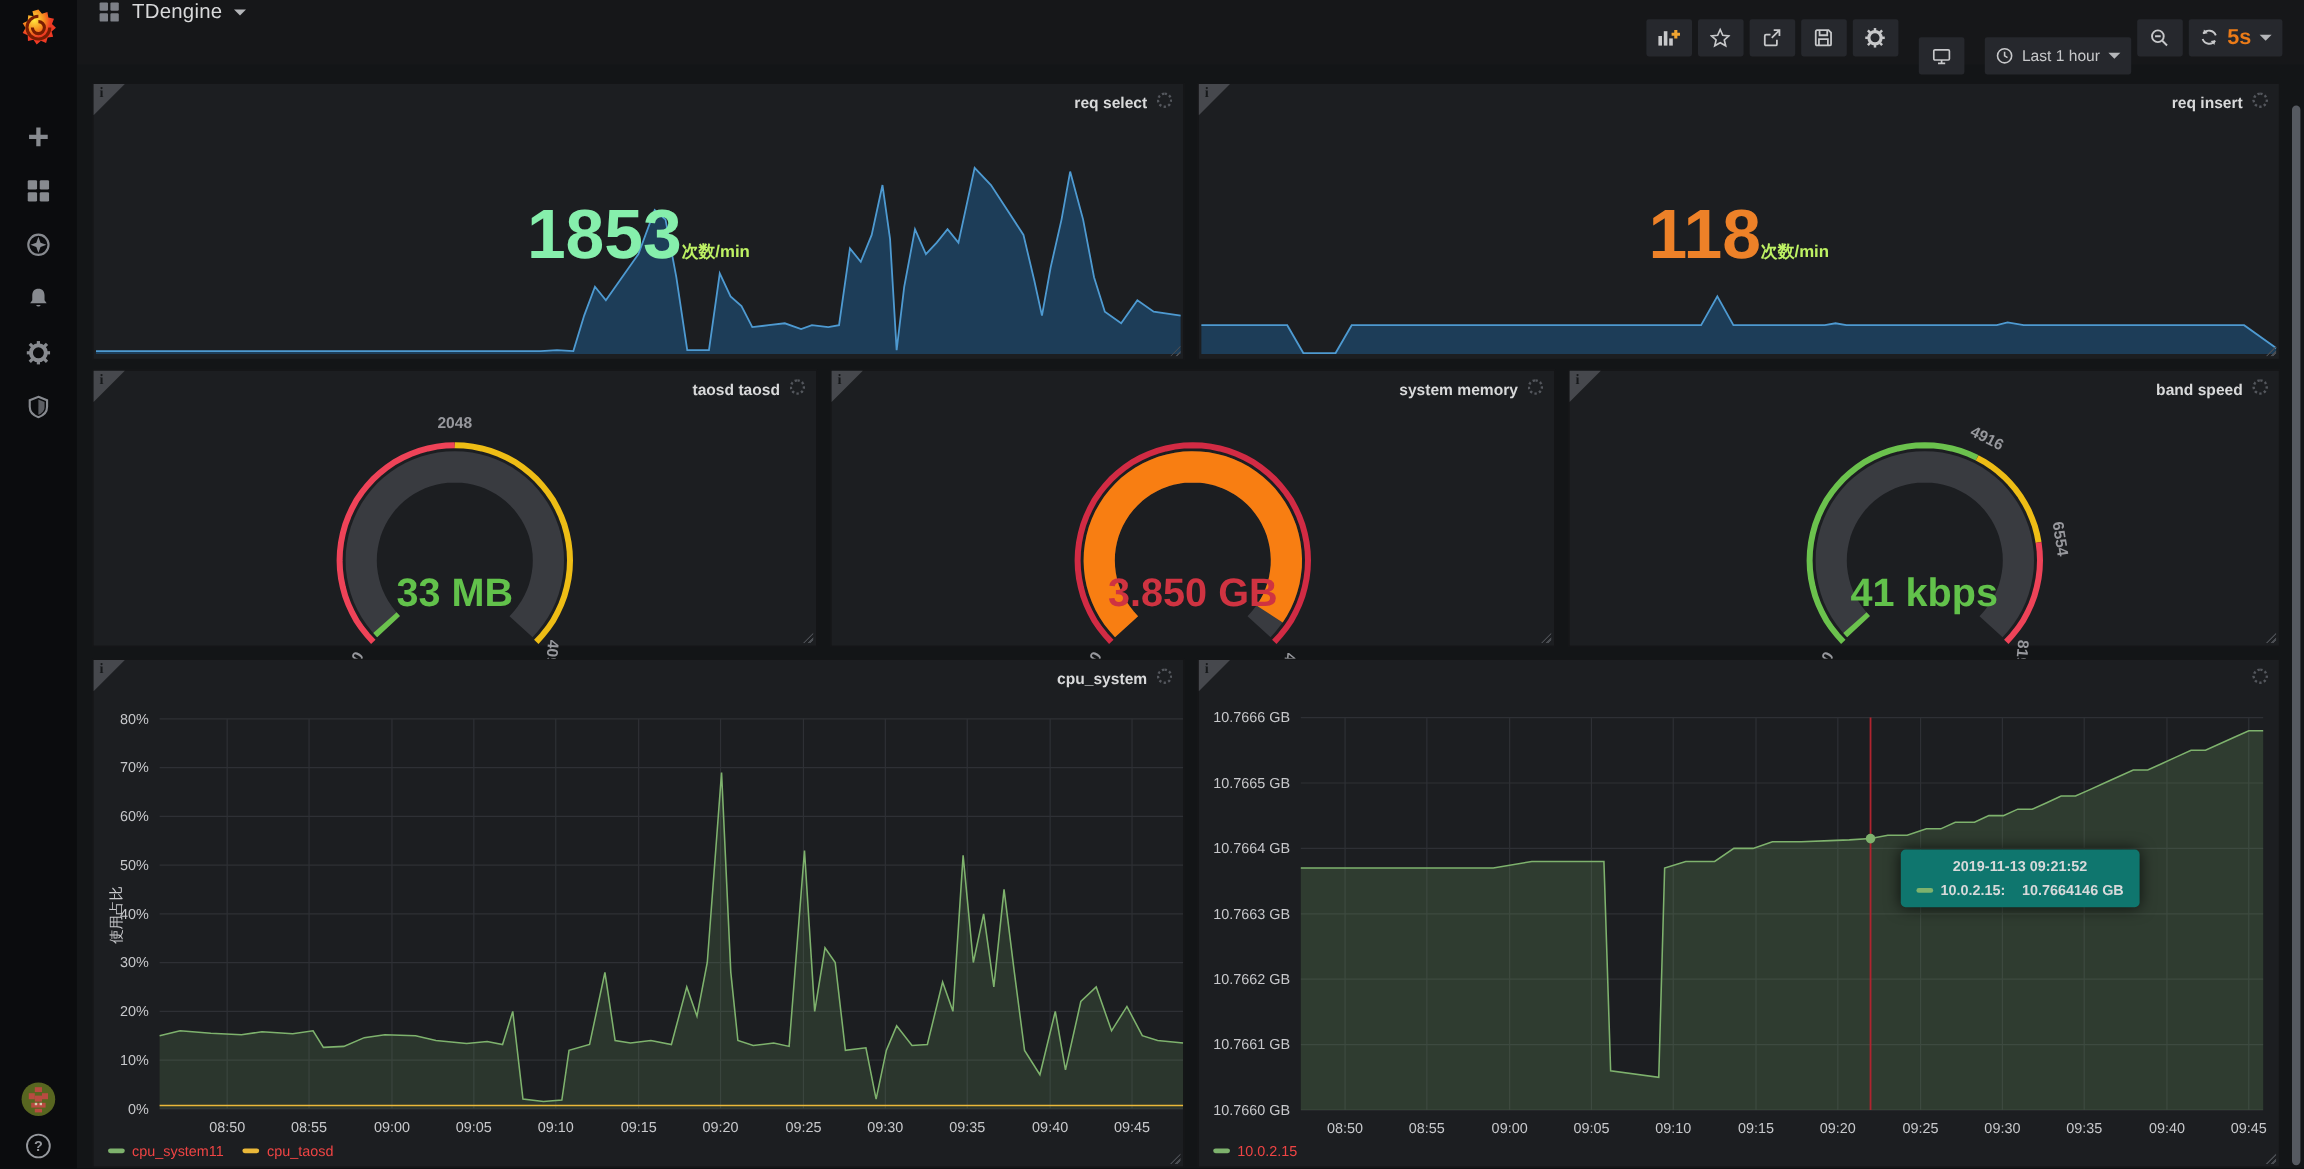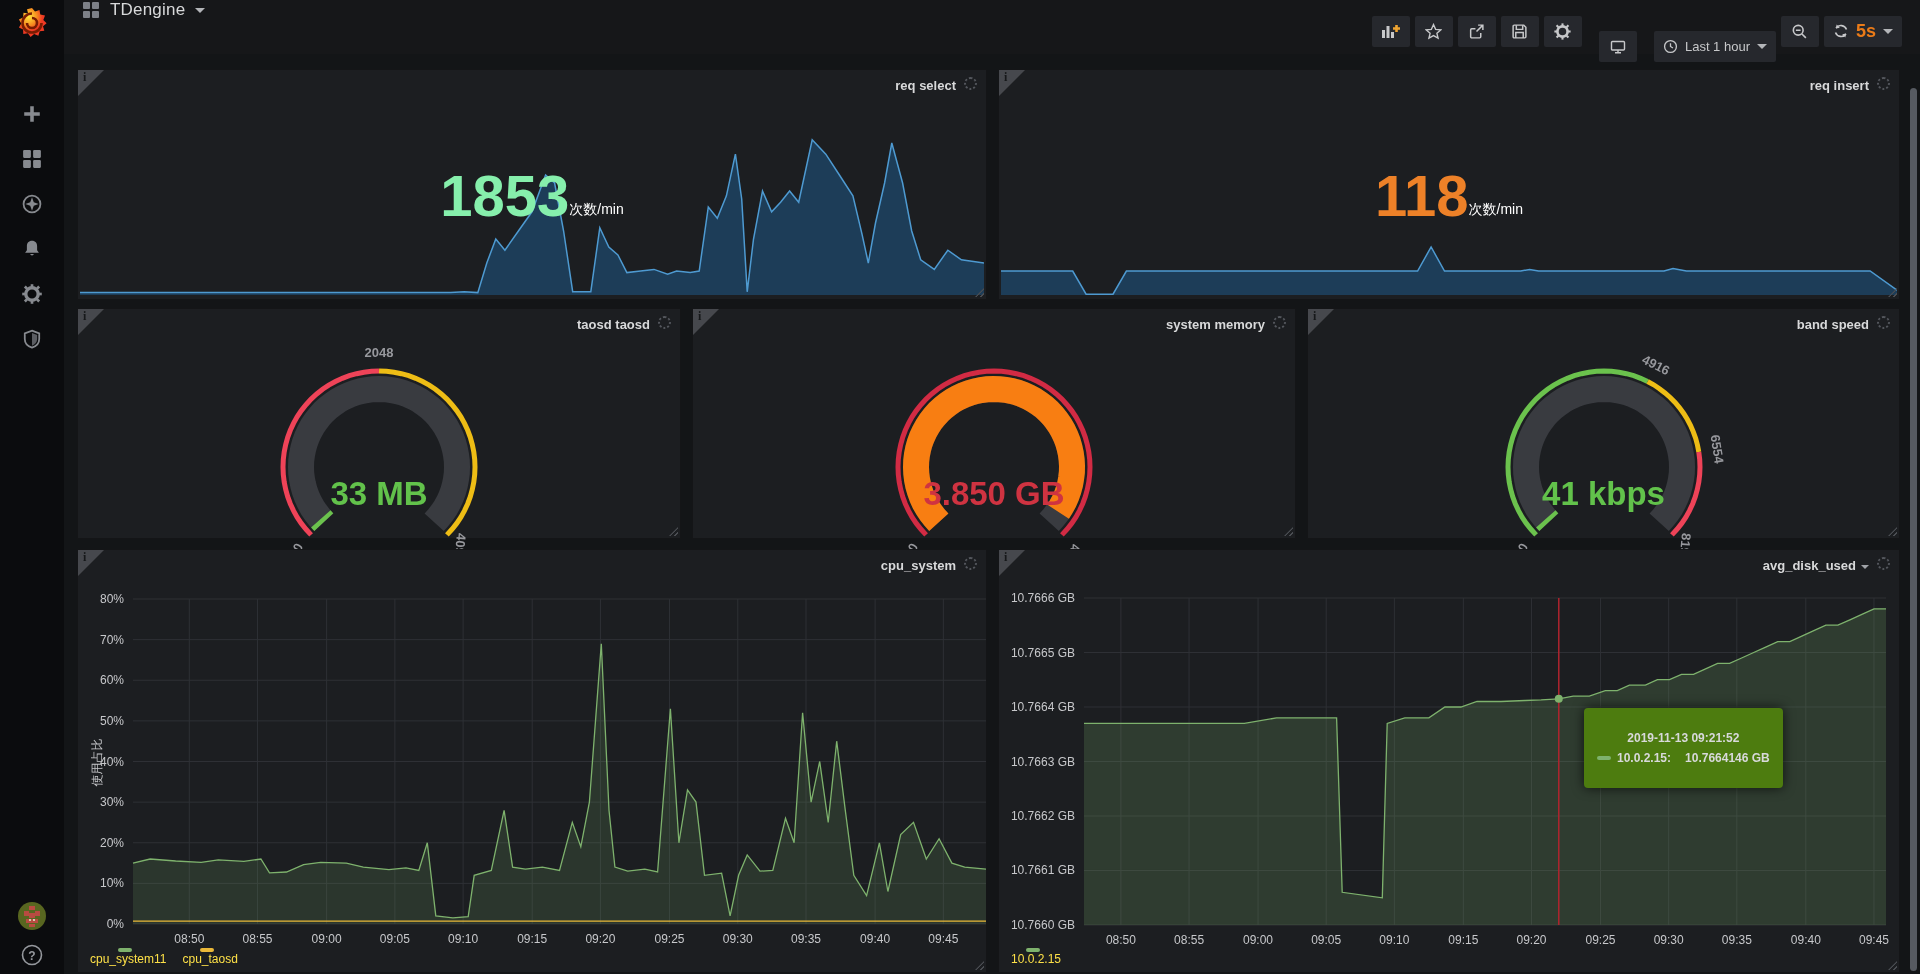--- a/index.html
+++ b/index.html
@@ -29,35 +29,35 @@
   .ptitle { position:absolute; top:8px; left:30px; right:30px; text-align:right; font-size:13px; font-weight:600; color:#d8d9da; cursor:pointer; white-space:nowrap; }
   .ptitle .tcaret { display:inline-block; width:0; height:0; border-left:4px solid transparent; border-right:4px solid transparent; border-top:4px solid #9fa2a7; margin-left:5px; vertical-align:middle; }
   .info-corner { position:absolute; top:0; left:0; width:0; height:0; border-top:26px solid #46484d; border-right:26px solid transparent; cursor:pointer; z-index:3; }
   .info-corner span { position:absolute; top:-26px; left:5px; font-family:"Liberation Serif", serif; font-weight:bold; font-size:12px; color:#16181a; }
   .spinner { position:absolute; top:7px; right:9px; width:13px; height:13px; border:2px dotted #54575d; border-radius:50%; }
   .rz { position:absolute; right:2px; bottom:2px; width:9px; height:9px; background:repeating-linear-gradient(-45deg, transparent 0 2px, #4a4d52 2px 3.5px); clip-path:polygon(100% 0, 100% 100%, 0 100%); cursor:nwse-resize; }
 
   
   .bigstat { position:absolute; left:0; right:0; top:100px; display:flex; justify-content:center; align-items:flex-end; z-index:2; pointer-events:none; }
   .bignum { font-size:58px; font-weight:bold; line-height:.9; }
-  .bigunit { font-size:14px; font-weight:normal; color:#ffffff; padding-bottom:3px; }
+  .bigunit { font-size:14px; font-weight:bold; color:#bef264; padding-bottom:3px; }
   .spark { position:absolute; left:2px; right:2px; bottom:4px; height:160px; }
 
   
   .gauge { position:absolute; left:50%; transform:translateX(-50%); top:40px; width:320px; height:196px; }
   .gauge svg { overflow:visible; }
   .gval { position:absolute; top:126px; left:0; width:100%; text-align:center; font-size:33px; font-weight:bold; }
 
   
   .chart { position:absolute; left:0; top:0; width:100%; height:100%; }
   .legend { position:absolute; left:12px; bottom:6px; display:flex; gap:16px; z-index:4; }
-  .litem { display:flex; align-items:center; font-size:12px; color:#fde047; cursor:pointer;flex-direction:column; }
+  .litem { display:flex; align-items:center; font-size:12px; color:#ef4444; cursor:pointer; }
   .lmark { width:14px; height:4px; border-radius:2px; display:inline-block; margin-right:6px; }
   .ylab { position:absolute; left:-26px; top:204px; width:90px; text-align:center; transform:rotate(-90deg); font-size:12px; color:#c7c8cb; }
-  .gtooltip { position:absolute; left:585px; top:158px; background:#4d7c0f; border-radius:4px; padding:23px 13px; z-index:6; box-shadow:0 0 12px rgba(0,0,0,.7); }
+  .gtooltip { position:absolute; left:585px; top:158px; background:#0f766e; border-radius:4px; padding:7px 13px; z-index:6; box-shadow:0 0 12px rgba(0,0,0,.7); }
   .tt-time { text-align:center; font-size:12px; font-weight:bold; color:#d8d9da; margin-bottom:6px; white-space:nowrap; }
   .tt-row { display:flex; align-items:center; font-size:12px; font-weight:bold; color:#d8d9da; white-space:nowrap; }
   .tt-row .lmark { background:#7eb26d; }
   .tt-name { margin-right:14px; }
 
   .scrollthumb { position:absolute; right:3px; top:88px; bottom:3px; width:7px; background:#565a61; border-radius:4px; cursor:pointer; z-index:20; }
 
   svg text { font-family:"Liberation Sans", sans-serif; }
 </style>
 </head>
@@ -398,21 +398,20 @@
         </span>
     </div>
     <div class="rz"></div>
   </section>
 
   <section class="panel" style="left:998px;top:549px;width:902px;height:424px">
     <div class="info-corner">
         <span>i</span>
       </div>
     <div class="spinner"></div>
-    <div class="ptitle"><span>avg_disk_used</span><span class="tcaret"></span></div>
     <div class="chart" id="chart-disk"><svg width="900" height="422">
           <line x1="121.892" y1="48" x2="121.892" y2="375" stroke="#2e3035" stroke-width="1"></line>
           <text x="121.892" y="394" text-anchor="middle" fill="#c7c8cb" font-size="12">08:50</text>
           <line x1="190.062" y1="48" x2="190.062" y2="375" stroke="#2e3035" stroke-width="1"></line>
           <text x="190.062" y="394" text-anchor="middle" fill="#c7c8cb" font-size="12">08:55</text>
           <line x1="259.034" y1="48" x2="259.034" y2="375" stroke="#2e3035" stroke-width="1"></line>
           <text x="259.034" y="394" text-anchor="middle" fill="#c7c8cb" font-size="12">09:00</text>
           <line x1="327.20399999999995" y1="48" x2="327.20399999999995" y2="375" stroke="#2e3035" stroke-width="1"></line>
           <text x="327.20399999999995" y="394" text-anchor="middle" fill="#c7c8cb" font-size="12">09:05</text>
           <line x1="395.374" y1="48" x2="395.374" y2="375" stroke="#2e3035" stroke-width="1"></line>

